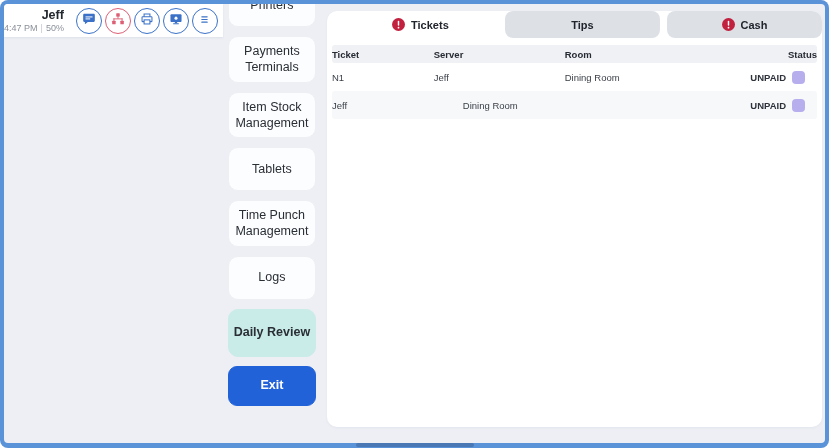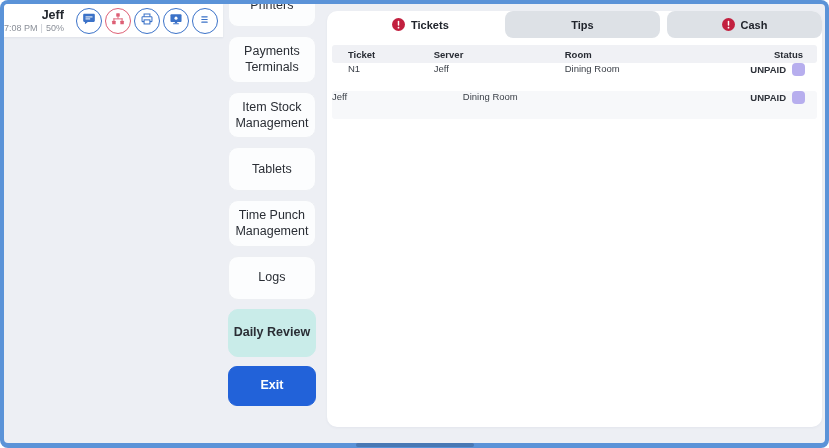--- a/index.html
+++ b/index.html
@@ -46,45 +46,45 @@
   .tab{flex:1;display:flex;align-items:center;justify-content:center;gap:6px;
     font-size:11px;font-weight:bold;color:#20242c;background:var(--tab-gray);
     border-radius:8px;cursor:pointer;}
   .tab.active{background:transparent;margin-left:16px;}
   .alert-dot{width:13px;height:13px;display:block;flex-shrink:0;}
 
   
   .table{margin:7px 5px 0;font-size:9.5px;}
   .thead{display:flex;align-items:center;height:18px;background:var(--header-gray);
     border-radius:3px;font-weight:bold;color:#272b33;}
-  .trow{display:flex;align-items:flex-start;height:28px;color:#3a3f47;border-radius:3px;}
+  .trow{display:flex;align-items:center;height:28px;color:#3a3f47;border-radius:3px;}
   .trow.alt{background:#f7f8fa;}
-  .c1{width:21%;padding-left:16px;}
+  .c1{width:21%;padding-left:0;}
   .c2{width:27%;}
   .c3{width:37%;}
   .c4{flex:1;display:flex;align-items:center;justify-content:flex-end;gap:6px;padding-right:7px;}
-  .thead .c4{padding-right:14px;}
+  .thead .c4{padding-right:0;}
   .trow .c4{font-weight:bold;color:#2e323a;padding-right:12px;}
   .status-box{width:13px;height:13px;border-radius:4px;background:var(--status-lavender);
     display:inline-block;cursor:pointer;}
 
   .home-bar{position:absolute;bottom:1px;left:50%;transform:translateX(-50%);
     width:118px;height:4px;border-radius:2px;background:rgba(20,40,70,.25);}
 </style>
 </head>
 <body>
 
 <div class="window">
   <div class="inner">
 
     <div class="topbar">
       <div class="user-block">
         <div class="user-name">Jeff</div>
         <div class="user-meta">
-          <span>7:08 PM</span>
+          <span>4:47 PM</span>
           <span class="meta-div">|</span>
           <span>50%</span>
         </div>
       </div>
 
       <div class="icon-btn">
         <span>
           <svg width="14" height="14" viewBox="0 0 24 24">
               <path fill="#3b72c8" d="M4 3h16c1.1 0 2 .9 2 2v10c0 1.1-.9 2-2 2H10l-5 4v-4H4c-1.1 0-2-.9-2-2V5c0-1.1.9-2 2-2z"></path>
               <rect x="6" y="7.6" width="12" height="1.7" fill="#fff"></rect>

